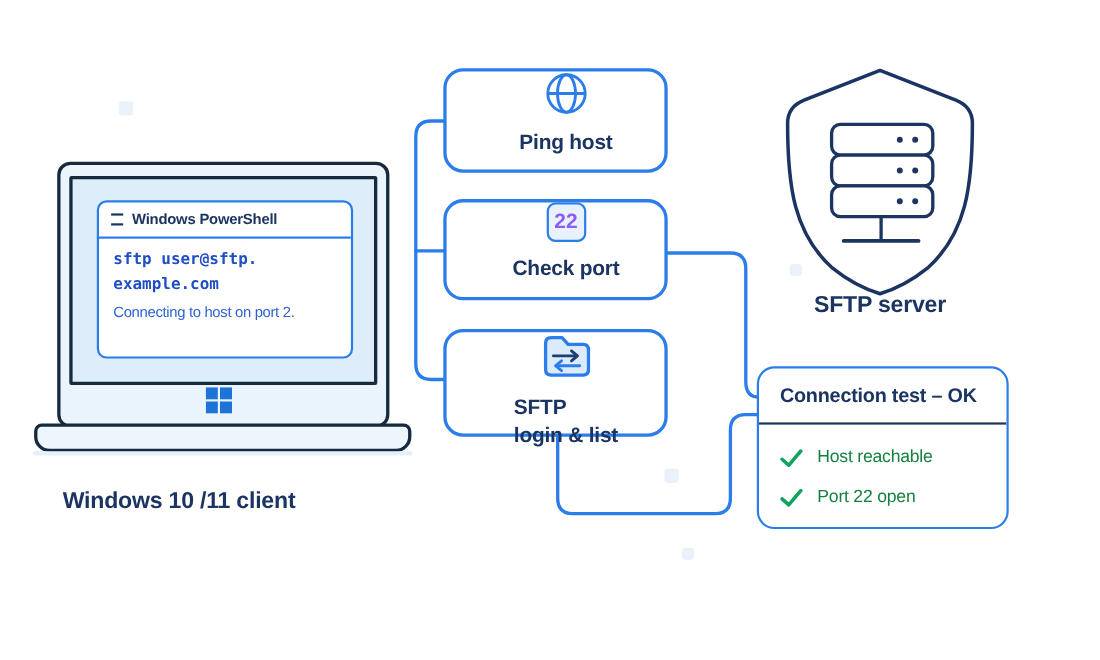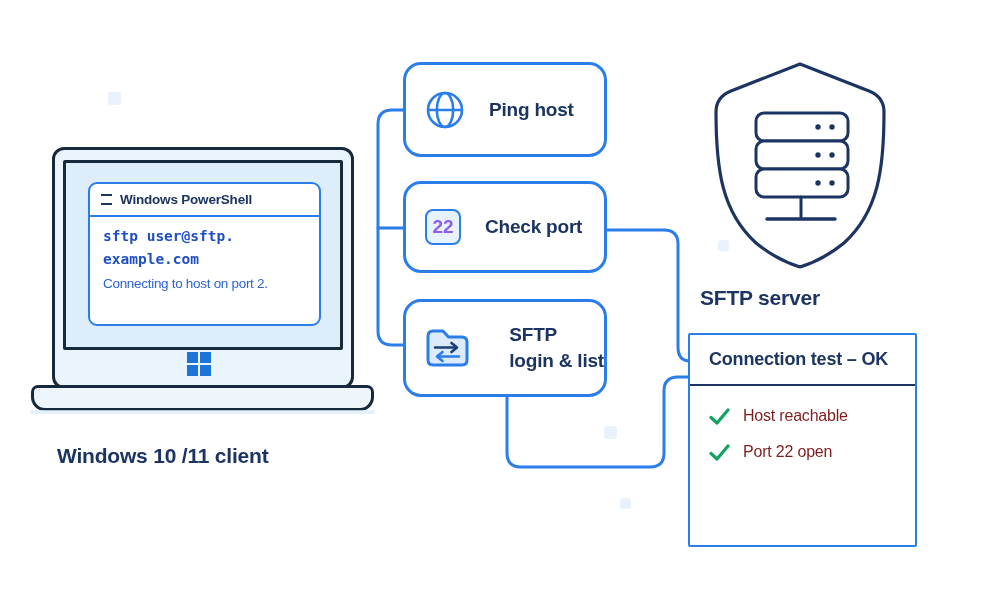--- a/index.html
+++ b/index.html
@@ -40,48 +40,48 @@
     background:#ddeefa;border-radius:4px;opacity:.8;}
   .client-label{
     position:absolute;left:57px;top:444px;width:292px;
     font-size:21px;font-weight:700;color:#1c3461;letter-spacing:-0.2px;
   }
 
   
   .step-box{
     position:absolute;left:403px;width:204px;background:#ffffff;
     border:3px solid #2b7de9;border-radius:18px;box-sizing:border-box;
-    display:flex;align-items:center;gap:24px;padding-left:19px;
+    display:flex;align-items:center;gap:12px;padding-left:19px;flex-direction:column;
   }
   .step-label{font-size:19px;font-weight:700;color:#1c3461;letter-spacing:-0.2px;line-height:26px;}
   .port-badge{
     width:36px;height:36px;background:#e8f2fd;border:2.5px solid #2b7de9;border-radius:8px;
     box-sizing:border-box;display:flex;align-items:center;justify-content:center;
     font-size:19px;font-weight:700;color:#8b5cf6;flex:0 0 auto;
   }
   .icon-slot{flex:0 0 auto;display:flex;align-items:center;justify-content:center;}
 
   
   .server-label{
-    position:absolute;left:700px;top:286px;width:200px;text-align:left;
+    position:absolute;left:700px;top:266px;width:200px;text-align:center;
     font-size:21px;font-weight:700;color:#1c3461;letter-spacing:-0.2px;
   }
 
   
   .result-card{
-    position:absolute;left:688px;top:333px;width:229px;height:214px;
-    background:#ffffff;border:2.5px solid #2b7de9;border-radius:2px;
+    position:absolute;left:688px;top:333px;width:229px;height:148px;
+    background:#ffffff;border:2.5px solid #2b7de9;border-radius:16px;
     box-sizing:border-box;overflow:hidden;
   }
   .result-title{height:49px;display:flex;align-items:center;padding-left:19px;
     font-size:18px;font-weight:700;color:#1c3461;letter-spacing:-0.2px;
     border-bottom:2px solid #1c3461;}
   .result-list{padding:12px 10px 0 19px;}
   .result-row{display:flex;align-items:center;gap:13px;height:36px;}
-  .result-row .txt{font-size:16px;font-weight:500;color:#7f1d1d;letter-spacing:-0.2px;}
+  .result-row .txt{font-size:16px;font-weight:500;color:#15803d;letter-spacing:-0.2px;}
 </style>
 </head>
 <body>
 
 <div class="stage">
 
   <div class="decor-square" style="left:108px;top:92px;width:13px;height:13px;"></div>
   <div class="decor-square" style="left:718px;top:240px;width:11px;height:11px;"></div>
   <div class="decor-square" style="left:604px;top:426px;width:13px;height:13px;"></div>
   <div class="decor-square" style="left:620px;top:498px;width:11px;height:11px;"></div>

